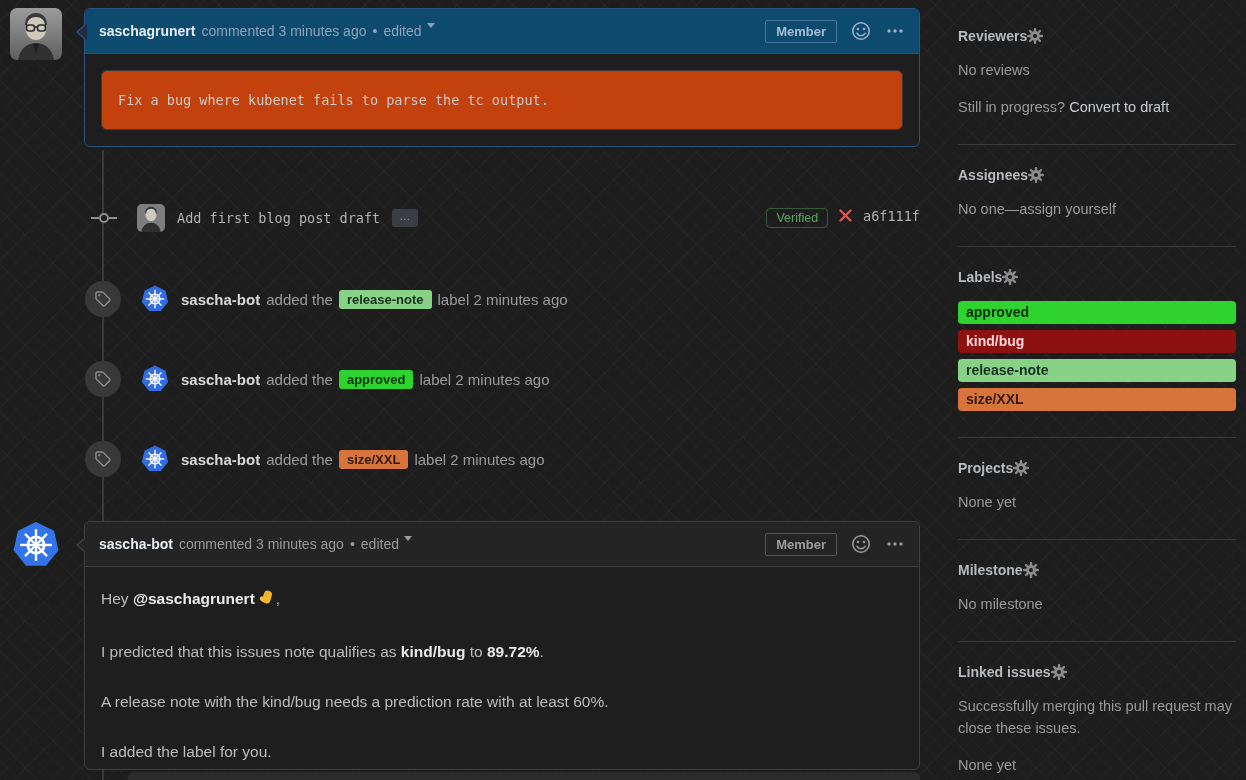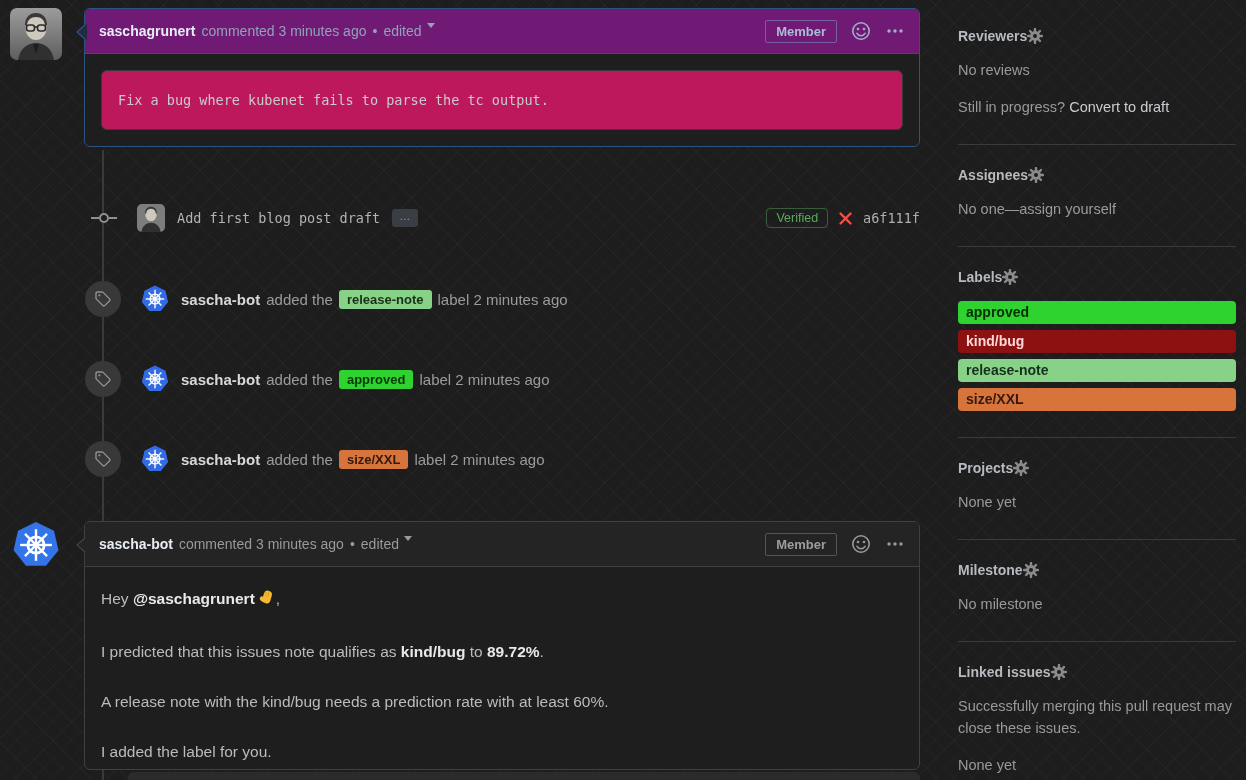--- a/index.html
+++ b/index.html
@@ -19,21 +19,21 @@
 
   
   .avatar-photo{position:absolute;left:10px;top:8px;width:52px;height:52px;border-radius:7px;overflow:hidden;z-index:2;}
   .avatar-k8s{position:absolute;left:12px;top:521px;width:48px;height:48px;z-index:2;}
 
   
   .comment{position:absolute;left:84px;width:836px;border-radius:6px;background:#1e1e1e;z-index:1;box-sizing:border-box;}
   .comment.blue{border:1px solid #2d5382;top:8px;}
   .comment.gray{border:1px solid #404040;top:521px;height:249px;}
   .c-header{display:flex;align-items:center;height:45px;padding:0 14px;border-radius:5px 5px 0 0;box-sizing:border-box;position:relative;}
-  .comment.blue .c-header{background:#701a75;border-bottom:1px solid #2d5382;}
+  .comment.blue .c-header{background:#0c4a6e;border-bottom:1px solid #2d5382;}
   .comment.gray .c-header{background:#242424;border-bottom:1px solid #404040;}
   .c-author{font-weight:bold;font-size:14px;color:#e8edf4;}
   .c-meta{font-size:14px;margin-left:6px;}
   .comment.blue .c-meta{color:#92a2ba;}
   .comment.gray .c-meta{color:#9a9a9a;}
   .edited-btn{display:inline-flex;margin-left:6px;font-size:14px;cursor:pointer;}
   .comment.blue .edited-btn{color:#92a2ba;}
   .comment.gray .edited-btn{color:#9a9a9a;}
   .caret-down{display:inline-block;width:0;height:0;border-left:4px solid transparent;border-right:4px solid transparent;border-top:5px solid currentColor;margin-left:5px;}
   .h-right{margin-left:auto;display:flex;align-items:center;gap:14px;}
@@ -43,35 +43,35 @@
   .icon-btn{display:flex;align-items:center;cursor:pointer;background:none;border:none;padding:0;}
 
   
   .bubble-caret{position:absolute;left:-9px;top:15px;width:0;height:0;border-top:8px solid transparent;border-bottom:8px solid transparent;}
   .comment.blue .bubble-caret.outer{border-right:9px solid #2d5382;}
   .comment.blue .bubble-caret.inner{left:-7px;border-right:9px solid #1f2c44;}
   .comment.gray .bubble-caret.outer{border-right:9px solid #404040;}
   .comment.gray .bubble-caret.inner{left:-7px;border-right:9px solid #242424;}
 
   .c-body1{padding:16px;}
-  .code-block{background:#be185d;border:1px solid #3a3a3a;border-radius:6px;padding:19px 16px;font-family:"DejaVu Sans Mono","Liberation Mono",monospace;font-size:13.5px;color:#cacaca;line-height:20px;}
+  .code-block{background:#c2410c;border:1px solid #3a3a3a;border-radius:6px;padding:19px 16px;font-family:"DejaVu Sans Mono","Liberation Mono",monospace;font-size:13.5px;color:#cacaca;line-height:20px;}
   .c-body2{padding:20px 16px 4px;font-size:15.5px;line-height:24px;color:#b9bbbd;}
   .c-body2 p{margin:0 0 26px;}
   .c-body2 b{color:#e9e9e9;}
   .mention{font-weight:bold;color:#e9e9e9;}
   .wave{display:inline-block;vertical-align:-3px;margin-left:2px;}
 
   
   .commit-row{position:absolute;left:84px;top:200px;width:836px;height:36px;display:flex;align-items:center;z-index:1;font-family:"DejaVu Sans Mono","Liberation Mono",monospace;}
   .commit-icon{margin-left:7px;display:flex;align-items:center;}
   .commit-avatar{width:28px;height:28px;border-radius:5px;overflow:hidden;margin-left:20px;}
   .commit-avatar svg{display:block;}
   .commit-msg{margin-left:12px;font-size:13.5px;color:#b3b3b3;cursor:pointer;}
   .more-btn{margin-left:12px;background:#3a3e44;color:#9a9a9a;border:none;border-radius:3px;font-size:11px;line-height:9px;padding:3px 7px 6px;cursor:pointer;letter-spacing:1px;}
-  .commit-right{margin-left:auto;display:flex;align-items:center;gap:10px;}
+  .commit-right{margin-left:auto;display:flex;align-items:flex-start;gap:10px;}
   .verified-badge{font-family:"Liberation Sans",sans-serif;font-size:12.5px;color:#57ab5a;border:1px solid rgba(87,171,90,.45);border-radius:4px;padding:2px 9px;cursor:pointer;}
   .sha{font-size:13.5px;color:#aeaeae;cursor:pointer;}
 
   
   .event{position:absolute;left:84px;width:836px;height:46px;display:flex;align-items:center;z-index:1;}
   .event-badge{width:36px;height:36px;border-radius:50%;background:#383838;display:flex;align-items:center;justify-content:center;margin-left:1px;}
   .event-avatar{width:28px;height:28px;margin-left:20px;cursor:pointer;}
   .event-avatar svg{display:block;}
   .event-text{margin-left:12px;font-size:15px;color:#9b9b9b;display:flex;align-items:center;gap:6px;}
   .event-author{font-weight:bold;color:#d8d8d8;cursor:pointer;}

